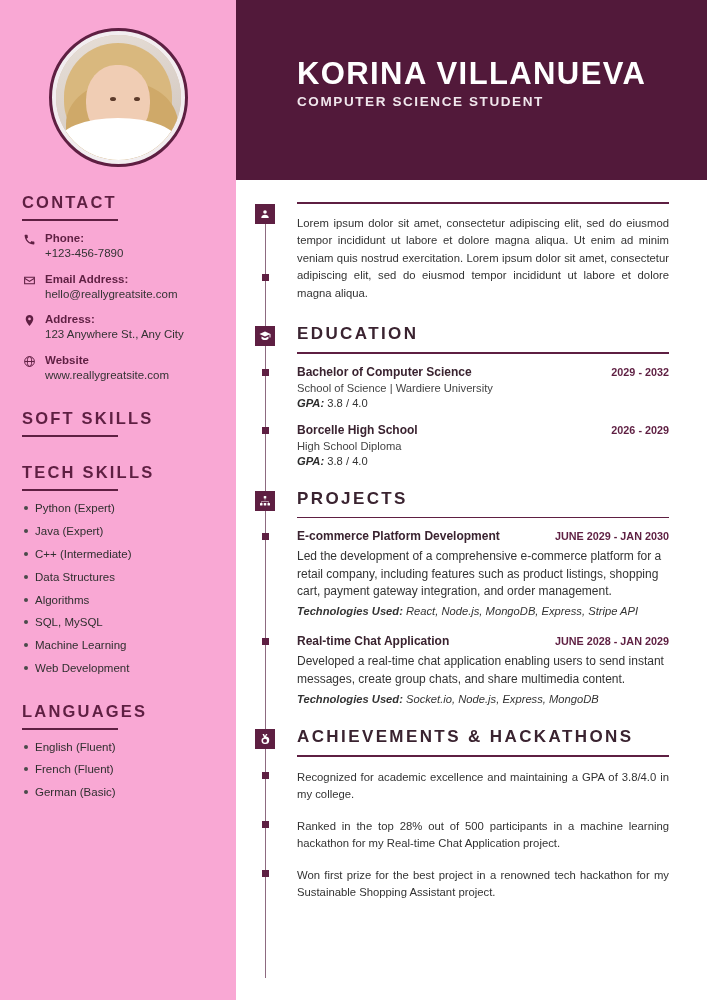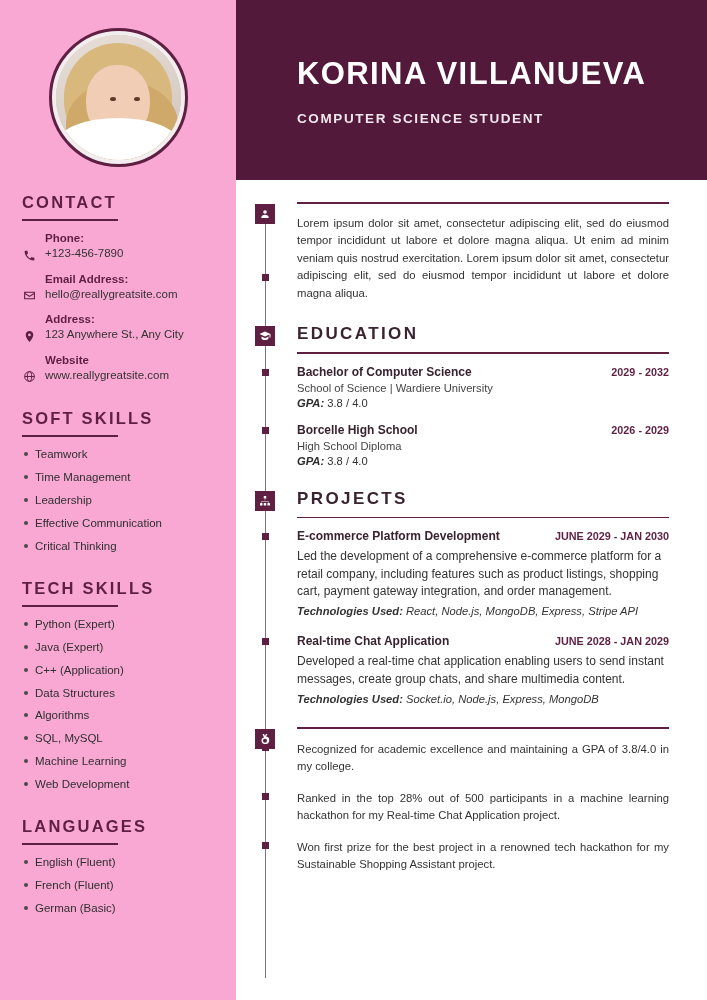--- a/index.html
+++ b/index.html
@@ -74,21 +74,21 @@
     color: #5e1f42;
     margin-top: 26px;
   }
   .sec-rule {
     width: 96px;
     height: 2px;
     background: #5e1f42;
     margin-top: 7px;
     margin-bottom: 10px;
   }
-  .contact-row { display: flex; align-items: flex-end; gap: 9px; margin-top: 11px; }
+  .contact-row { display: flex; align-items: flex-start; gap: 9px; margin-top: 11px; }
   .contact-row .ico { width: 14px; flex: 0 0 14px; color: #5e1f42; display:flex; align-items:center; justify-content:center; margin-top:1px; }
   .contact-label { font-size: 11.5px; font-weight: 700; color: #5e1f42; }
   .contact-value { font-size: 11.5px; color: #333; margin-top: 2px; line-height: 1.35; }
 
   ul.bullets { list-style: none; margin-top: 4px; }
   ul.bullets li {
     font-size: 11.5px; color: #2f2f2f;
     padding-left: 13px; position: relative; margin-top: 8.5px; line-height:1.25;
   }
   ul.bullets li::before {
@@ -109,21 +109,21 @@
     color: #ffffff;
     font-size: 31px;
     font-weight: 700;
     letter-spacing: 1.4px;
   }
   .role {
     color: #f0e6ec;
     font-size: 13.5px;
     letter-spacing: 1.6px;
     font-weight: 600;
-    margin-top: 19px;
+    margin-top: 2px;
   }
 
   .body-area { position: absolute; top: 180px; left: 0; right: 0; bottom: 0; }
 
   .timeline {
     position: absolute;
     left: 29px; top: 26px; bottom: 22px;
     width: 1px; background: #8d6a80;
   }
 
@@ -241,34 +241,27 @@
           </svg>
       </span>
       <div>
         <div class="contact-label">Website</div>
         <div class="contact-value">www.reallygreatsite.com</div>
       </div>
     </div>
 
     <h2 class="sec-title">SOFT SKILLS</h2>
     <div class="sec-rule"></div>
-    <ul class="bullets">
-      <li>Teamwork</li>
-      <li>Time Management</li>
-      <li>Leadership</li>
-      <li>Effective Communication</li>
-      <li>Critical Thinking</li>
-    </ul>
 
     <h2 class="sec-title">TECH SKILLS</h2>
     <div class="sec-rule"></div>
     <ul class="bullets">
       <li>Python (Expert)</li>
       <li>Java (Expert)</li>
-      <li>C++ (Application)</li>
+      <li>C++ (Intermediate)</li>
       <li>Data Structures</li>
       <li>Algorithms</li>
       <li>SQL, MySQL</li>
       <li>Machine Learning</li>
       <li>Web Development</li>
     </ul>
 
     <h2 class="sec-title">LANGUAGES</h2>
     <div class="sec-rule"></div>
     <ul class="bullets">
@@ -375,20 +368,21 @@
           </div>
         </div>
       </section>
 
       <section class="section">
         <span class="badge">
           <svg width="12" height="12" viewBox="0 0 24 24" fill="#ffffff">
               <path d="M7 2h3l2 4 2-4h3l-3 5.2A6.5 6.5 0 0 1 12 22a6.5 6.5 0 0 1-2-12.8L7 2zm5 9.5a4 4 0 1 0 0 8 4 4 0 0 0 0-8z"></path>
             </svg>
         </span>
+        <h2 class="rsec-title">ACHIEVEMENTS &amp; HACKATHONS</h2>
         <div class="rsec-rule"></div>
 
         <div class="ach-item">
           <span class="dot" style="left:-35px; top:3px"></span>
           <span>Recognized for academic excellence and maintaining a GPA of 3.8/4.0 in my college.</span>
         </div>
         <div class="ach-item" style="margin-top:15px">
           <span class="dot" style="left:-35px; top:3px"></span>
           <span>Ranked in the top 28% out of 500 participants in a machine learning hackathon for my Real-time Chat Application project.</span>
         </div>

